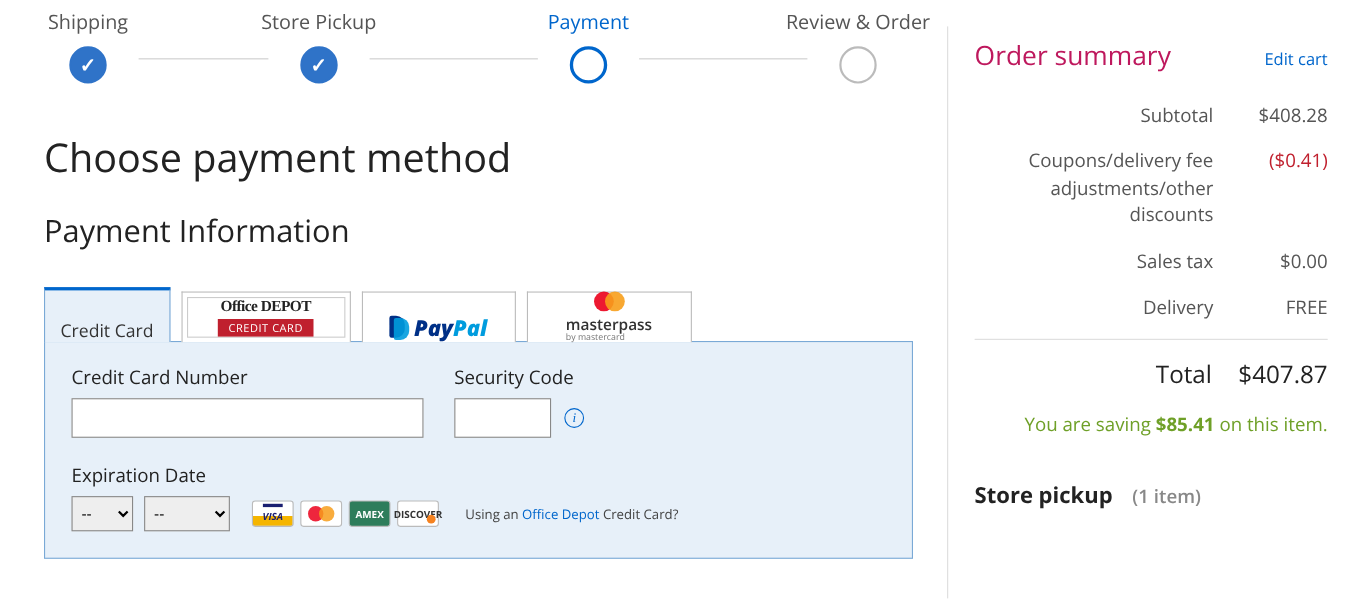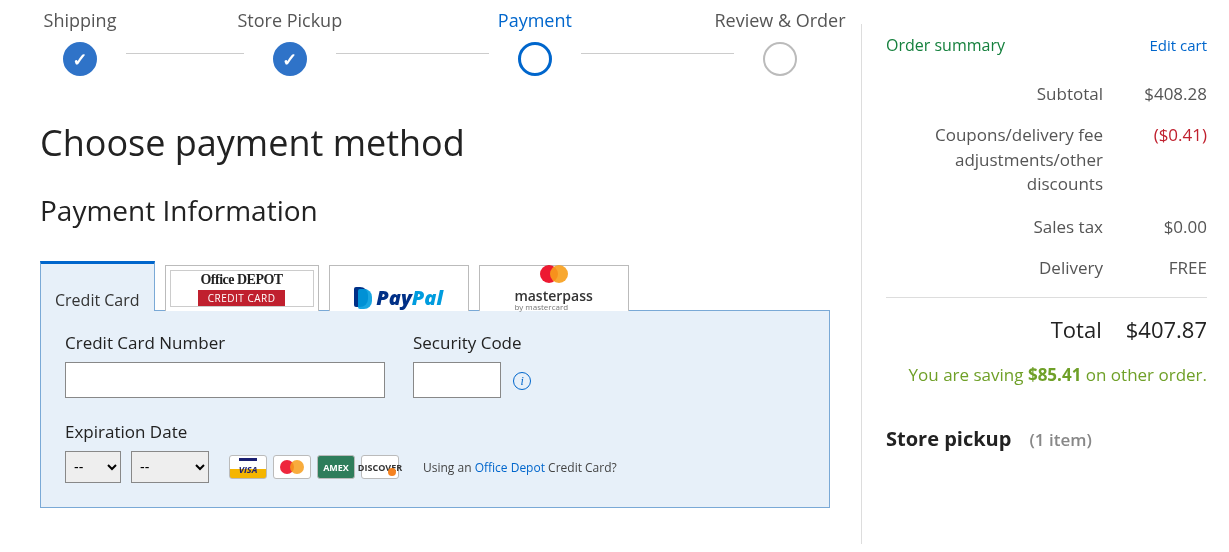--- a/index.html
+++ b/index.html
@@ -235,23 +235,23 @@
     padding: 10px 4px 0 24px;
     height: 520px;
   }
   .sidebar-header {
     display: flex;
     align-items: baseline;
     justify-content: space-between;
     margin-bottom: 26px;
   }
   .sidebar-header h3 {
-    font-size: 16px;
+    font-size: 24px;
     font-weight: 400;
-    color: #15803d;
+    color: #be185d;
     text-align: center;
   }
   .edit-cart {
     color: #0066cc;
     font-size: 15px;
     text-decoration: none;
     cursor: pointer;
   }
   .sum-row {
     display: flex;
@@ -419,20 +419,20 @@
   </div>
 
   <div class="sum-divider"></div>
 
   <div class="sum-row total">
     <span class="label">Total</span>
     <span class="value">$407.87</span>
   </div>
 
   <div class="savings">
-    <span>You are saving </span><span class="amt">$85.41</span><span> on other order.</span>
+    <span>You are saving </span><span class="amt">$85.41</span><span> on this item.</span>
   </div>
 
   <div class="pickup-row">
     <h4>Store pickup</h4>
     <span class="count">(1 item)</span>
   </div>
 </aside>
 
 </body></html>

